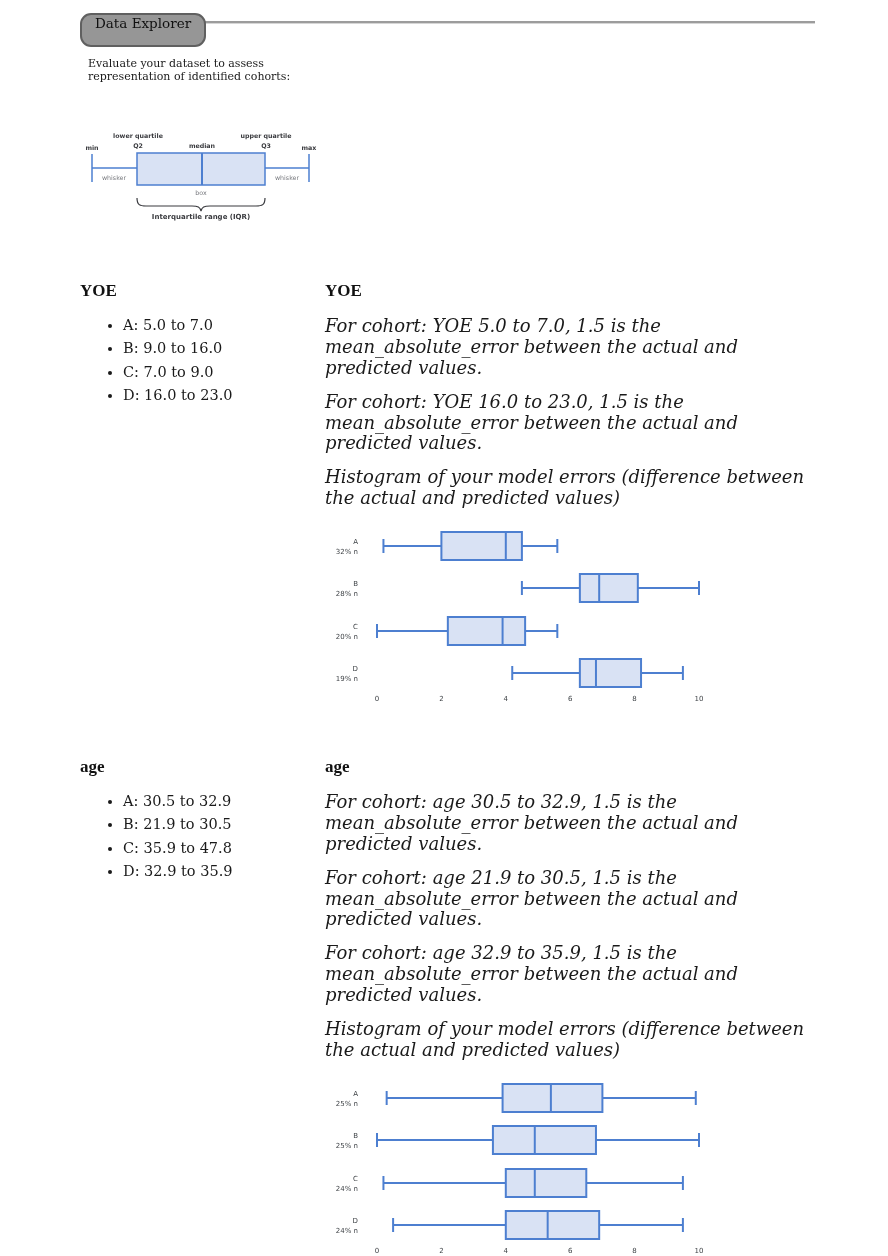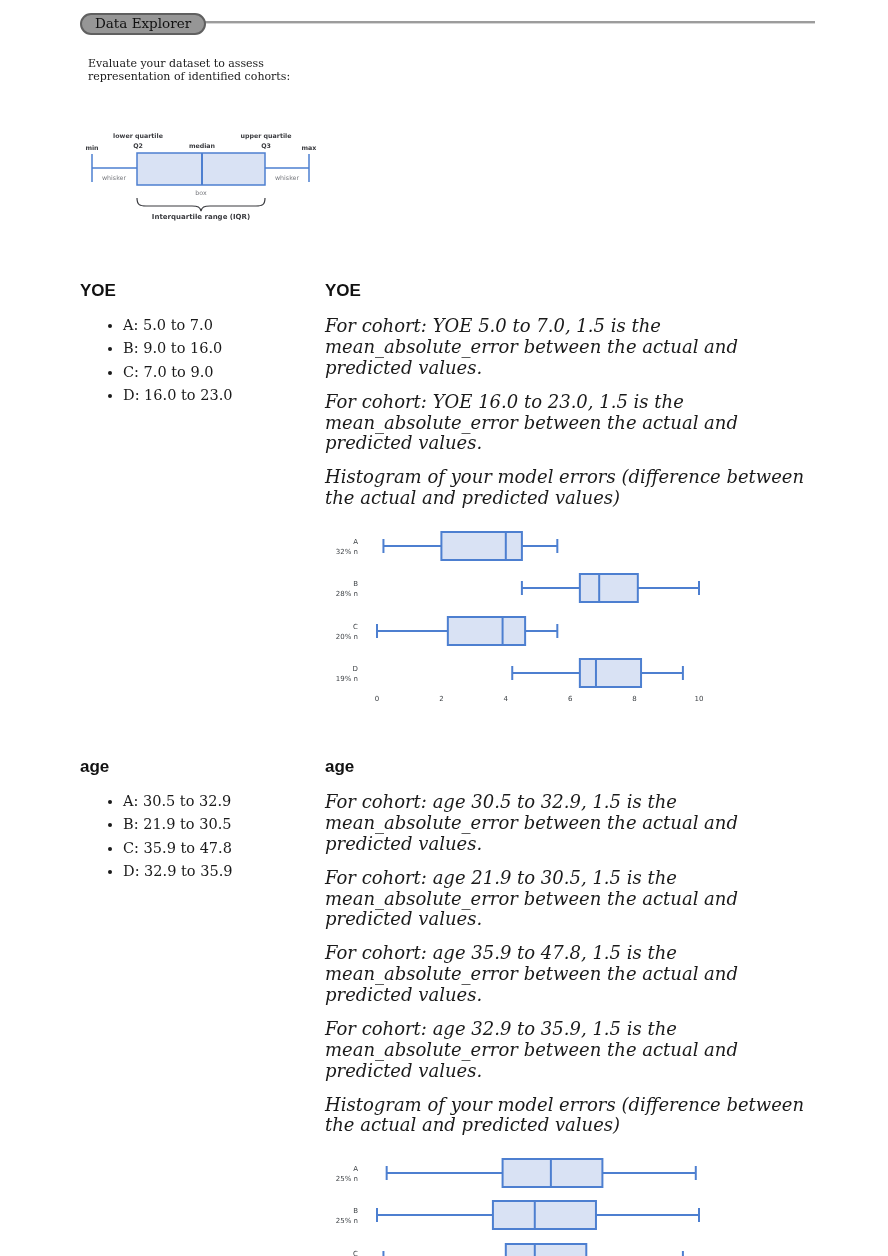--- a/index.html
+++ b/index.html
@@ -1,41 +1,41 @@
 <!DOCTYPE html>
 <html><head>
 <meta charset="utf-8">
 <style>
   html,body{margin:0;padding:0;background:#ffffff;}
   body{width:888px;height:1256px;position:relative;font-family:"DejaVu Serif",serif;color:#1a1a1a;overflow:hidden;}
 
   
   .rule{position:absolute;left:140px;top:21px;width:675px;height:2px;background:#9c9c9c;border-bottom:1px solid #d6d6d6;}
-  .badge{position:absolute;left:80px;top:13px;display:inline-block;padding:0 13px 2px 13px;background:#969696;
+  .badge{position:absolute;left:80px;top:13px;display:inline-block;padding:0 13px 14px 13px;background:#969696;
          border:2px solid #606060;border-radius:11px;font-size:13.5px;color:#101010;z-index:2;}
 
   
   .intro{position:absolute;left:88px;top:58px;width:242px;font-size:11px;line-height:1.16;margin:0;}
 
   
   .legend{position:absolute;left:76px;top:127px;}
   .lgl{stroke:#4d7fd0;stroke-width:1.5;}
   .lgr{fill:#d9e2f4;stroke:#4d7fd0;stroke-width:1.5;}
   .lgb{font-family:"DejaVu Sans",sans-serif;font-size:6.3px;font-weight:bold;fill:#3a3b3f;}
   .lgb2{font-family:"DejaVu Sans",sans-serif;font-size:7px;font-weight:bold;fill:#3a3b3f;}
   .lgg{font-family:"DejaVu Sans",sans-serif;font-size:6.3px;fill:#77797e;}
   .brace{fill:none;stroke:#3a3b3f;stroke-width:1.2;}
 
   
   .section{position:absolute;left:0;width:888px;}
   #section-yoe{top:281px;}
   #section-age{top:757px;}
   .col-left{position:absolute;left:80px;top:0;width:242px;}
   .col-right{position:absolute;left:325px;top:0;width:497px;}
-  h3{margin:0;font-size:17px;font-weight:bold;font-family:Liberation Sans, sans-serif;color:#111;}
+  h3{margin:0;font-size:17px;font-weight:bold;font-family:Liberation Serif, serif;color:#111;}
   ul.cohorts{margin:16px 0 0 0;padding-left:36px;}
   ul.cohorts li{font-size:14.5px;line-height:1.13;margin:7px;}
   .col-right p{font-size:18px;line-height:1.16;margin:12px 0 13px 0;font-style:italic;}
   .col-right h3{margin-bottom:15px;}
   .boxchart{display:block;margin-top:12px;}
   .cl{font-family:"DejaVu Sans",sans-serif;font-size:7px;fill:#3f4347;}
 </style>
 </head>
 <body>
 
@@ -130,21 +130,20 @@
       <li>A: 30.5 to 32.9</li>
       <li>B: 21.9 to 30.5</li>
       <li>C: 35.9 to 47.8</li>
       <li>D: 32.9 to 35.9</li>
     </ul>
   </div>
   <div class="col-right">
     <h3>age</h3>
     <p>For cohort: age 30.5 to 32.9, 1.5 is the mean_absolute_error between the actual and predicted values.</p>
     <p>For cohort: age 21.9 to 30.5, 1.5 is the mean_absolute_error between the actual and predicted values.</p>
-    <p>For cohort: age 35.9 to 47.8, 1.5 is the mean_absolute_error between the actual and predicted values.</p>
     <p>For cohort: age 32.9 to 35.9, 1.5 is the mean_absolute_error between the actual and predicted values.</p>
     <p>Histogram of your model errors (difference between the actual and predicted values)</p>
     <svg class="boxchart" viewBox="0 0 400 190" width="400" height="190">
         <line x1="61.66" x2="177.58" y1="24" y2="24" stroke="#4d7fd0" stroke-width="2"></line>
         <line x1="277.40000000000003" x2="370.78000000000003" y1="24" y2="24" stroke="#4d7fd0" stroke-width="2"></line>
         <line x1="61.66" x2="61.66" y1="17" y2="31" stroke="#4d7fd0" stroke-width="2"></line>
         <line x1="370.78000000000003" x2="370.78000000000003" y1="17" y2="31" stroke="#4d7fd0" stroke-width="2"></line>
         <rect x="177.58" y="10" width="99.82000000000002" height="28" fill="#d9e2f4" stroke="#4d7fd0" stroke-width="2"></rect>
         <line x1="225.88000000000002" x2="225.88000000000002" y1="10" y2="38" stroke="#4d7fd0" stroke-width="2"></line>
         <text x="33" y="22" text-anchor="end" class="cl">A</text>

